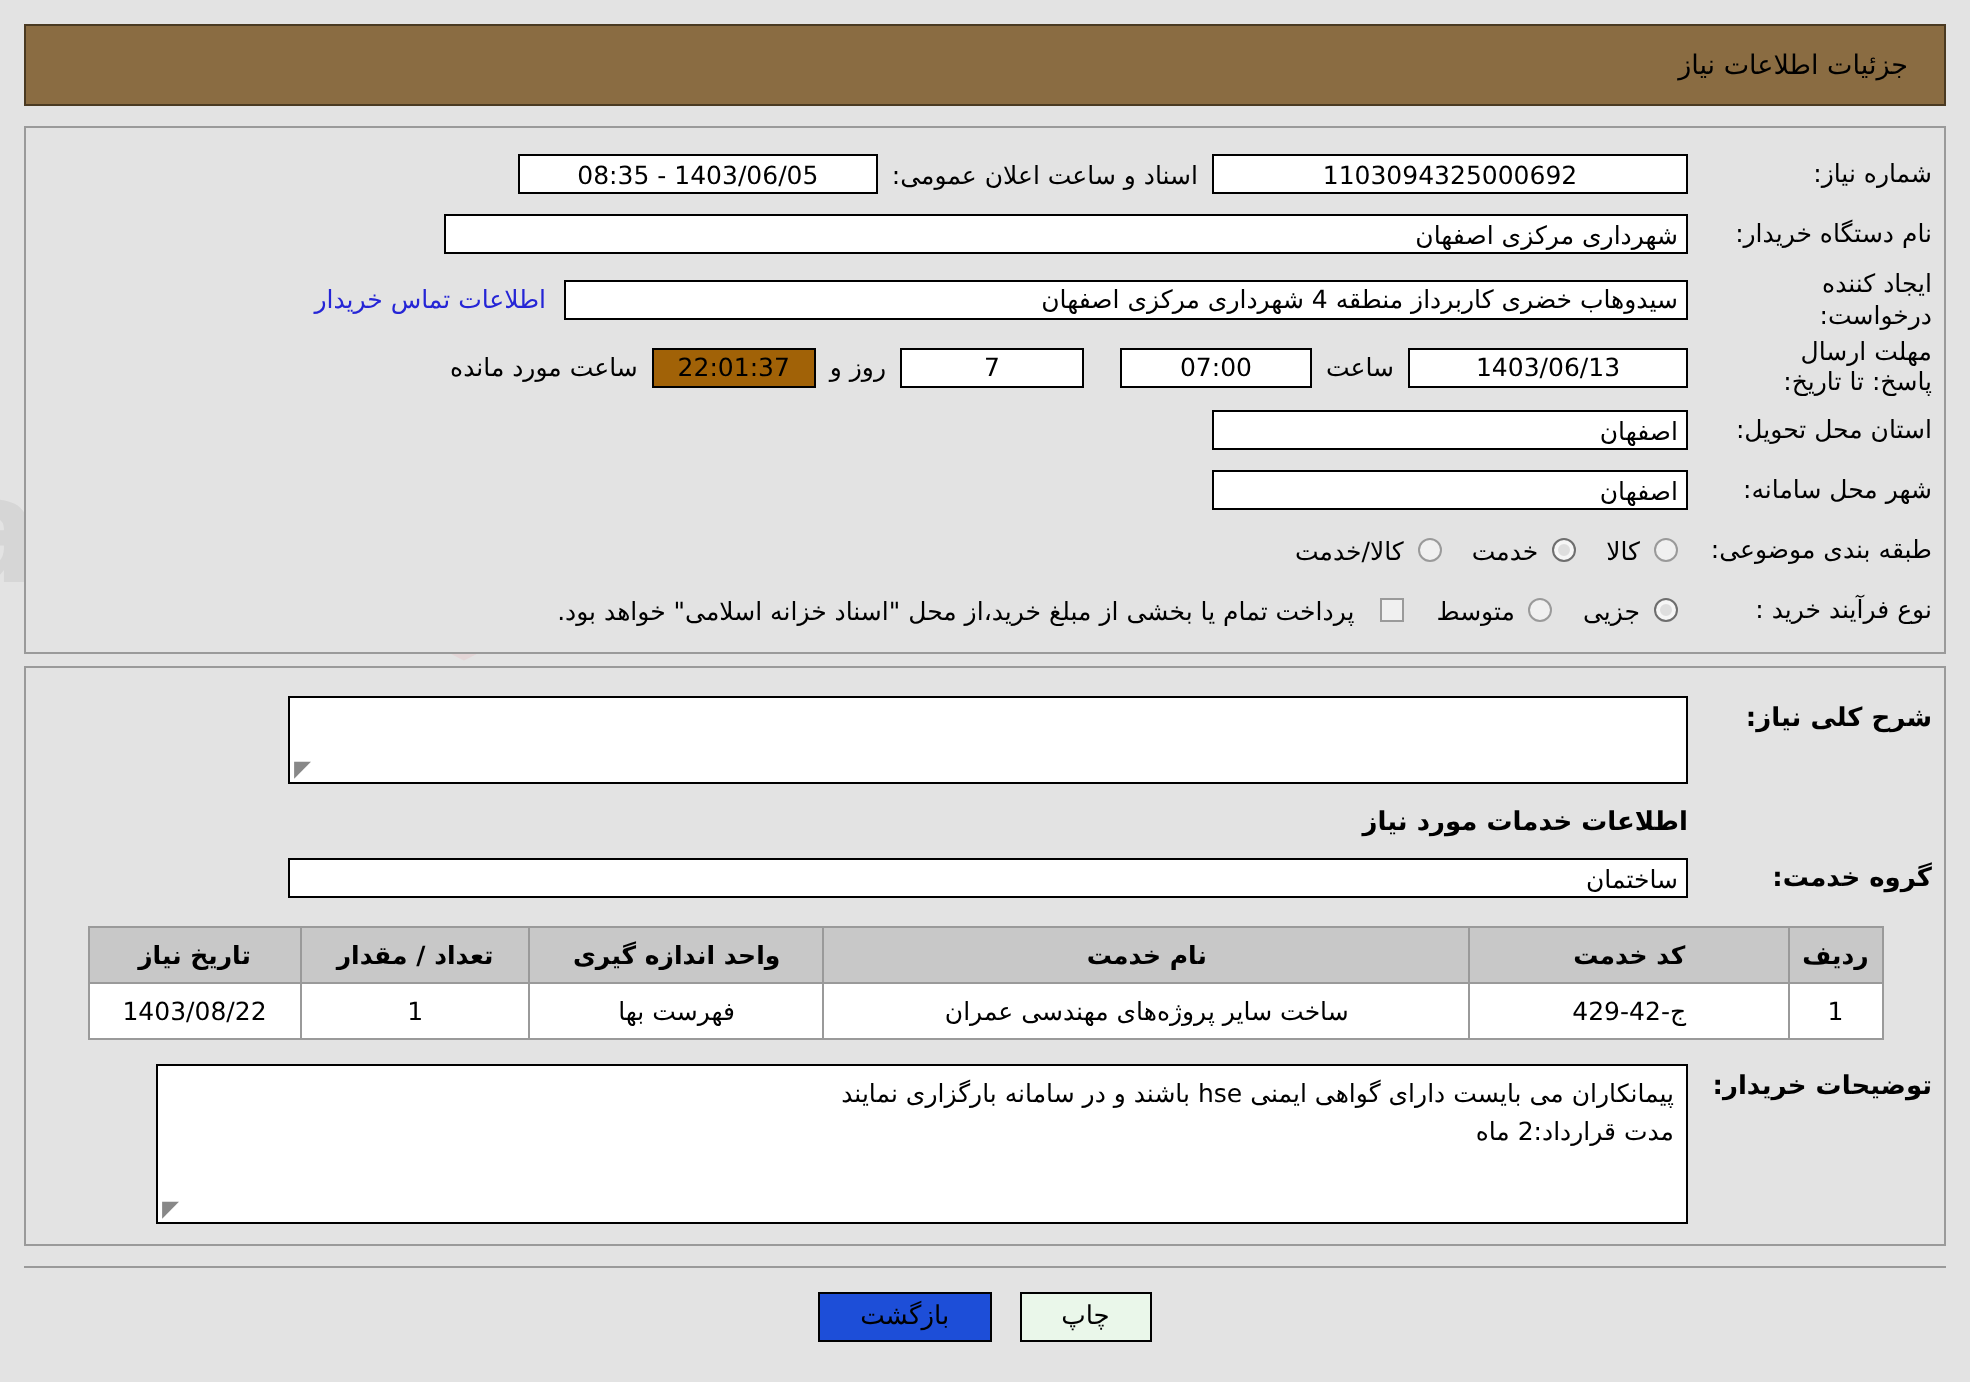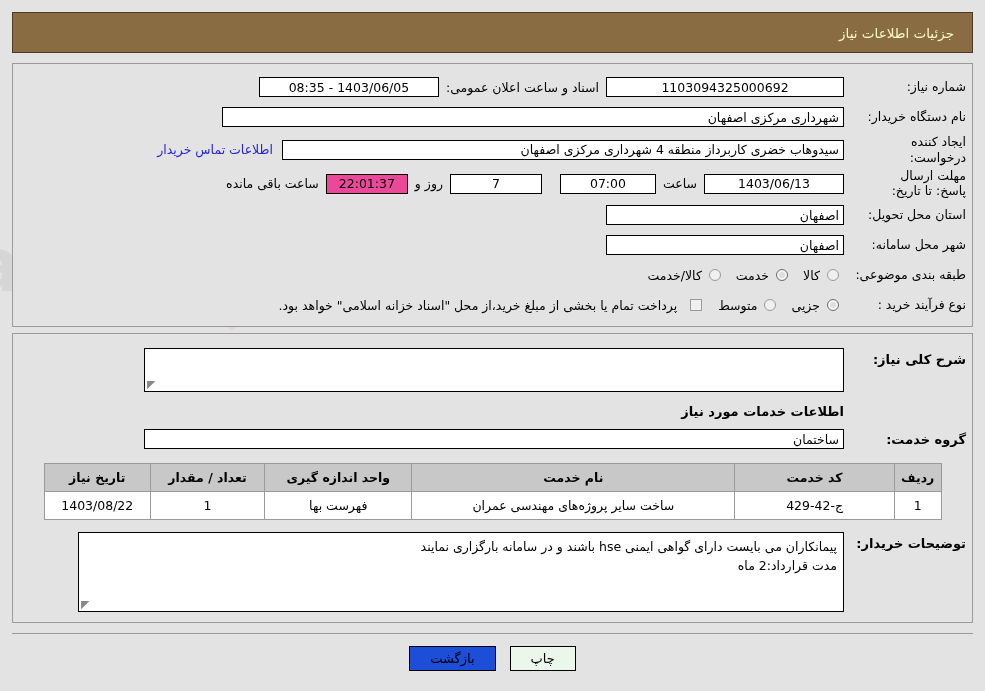--- a/index.html
+++ b/index.html
@@ -35,21 +35,21 @@
     border: 1px solid #4a3a22;
     box-sizing: border-box;
     display: flex;
     align-items: center;
     justify-content: flex-start;
     padding: 0 18px;
     position: relative;
     z-index: 2;
   }
   .header-title {
-    color: #fef9c3;
+    color: #000000;
     font-size: 13.5px;
   }
 
   
   .panel {
     margin: 10px 12px 0 12px;
     background: #e3e3e3;
     border: 1px solid #9a9a9a;
     box-sizing: border-box;
     position: relative;
@@ -84,21 +84,21 @@
     height: 20px;
     box-sizing: border-box;
     display: flex;
     align-items: center;
     padding: 0 4px;
     font-size: 12.5px;
     color: #000;
   }
   .fld.center { justify-content: center; }
   .fld.right  { justify-content: flex-start; }
-  .fld.cream  { background: #ec4899; }
+  .fld.cream  { background: #a16207; }
 
   .w-need   { width: 238px; }
   .w-org    { width: 622px; }
   .w-creator{ width: 562px; }
   .w-date   { width: 140px; }
   .w-time   { width: 96px; }
   .w-days   { width: 92px; }
   .w-count  { width: 82px; }
   .w-prov   { width: 238px; }
   .w-pubdate{ width: 180px; }
@@ -274,21 +274,21 @@
 
   <div class="row">
     <div class="lbl two-line">مهلت ارسال پاسخ: تا تاریخ:</div>
     <div class="fld w-date center">1403/06/13</div>
     <div class="inline-txt">ساعت</div>
     <div class="fld w-time center">07:00</div>
     <div style="width:18px"></div>
     <div class="fld w-days center">7</div>
     <div class="inline-txt">روز و</div>
     <div class="fld w-count center cream">22:01:37</div>
-    <div class="inline-txt">ساعت باقی مانده</div>
+    <div class="inline-txt">ساعت مورد مانده</div>
   </div>
 
   <div class="row">
     <div class="lbl">استان محل تحویل:</div>
     <div class="fld w-prov right">اصفهان</div>
   </div>
 
   <div class="row">
     <div class="lbl">شهر محل سامانه:</div>
     <div class="fld w-prov right">اصفهان</div>

